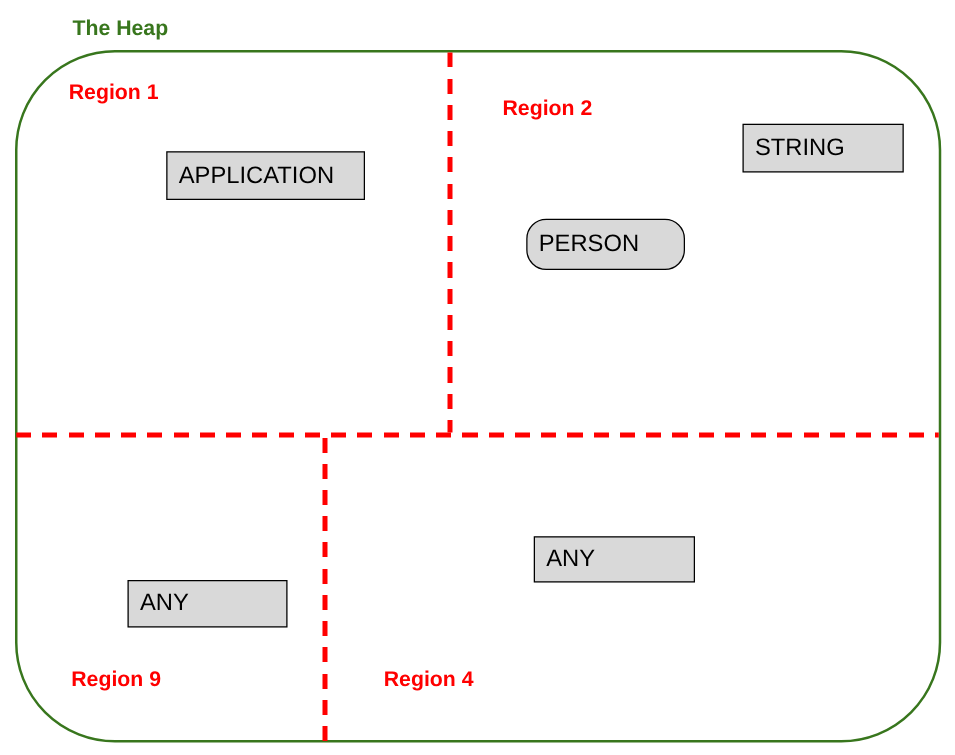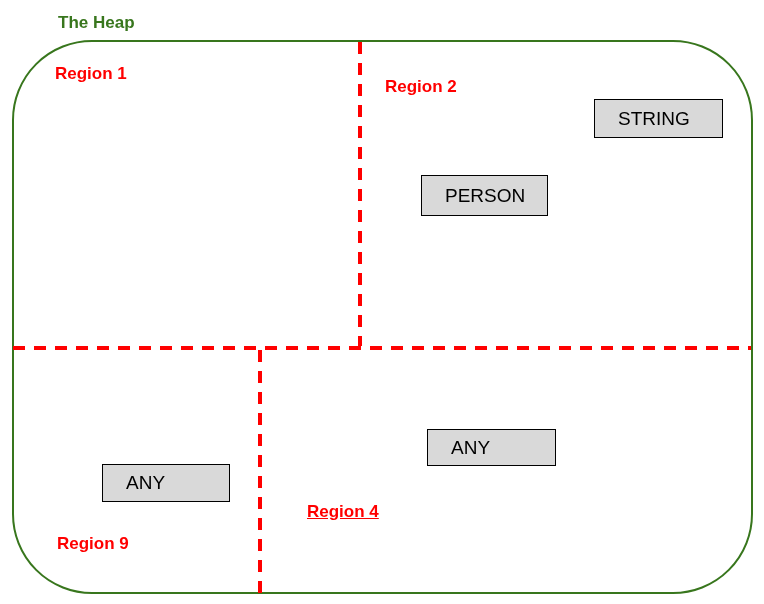--- a/index.html
+++ b/index.html
@@ -38,23 +38,23 @@
   }
   .region-label {
     position: absolute;
     color: var(--region-red, #FF0000);
     font-weight: bold;
     font-size: 17px;
     line-height: 20px;
     white-space: nowrap;
   }
   #region1 { left: 55px;  top: 64px; }
-  #region2 { left: 385px; top: 77px; }
+  #region2 { left: 402px; top: 77px; }
   #region3 { left: 57px;  top: 534px; }
-  #region4 { left: 307px; top: 502px; text-decoration: underline; }
+  #region4 { left: 307px; top: 534px; }
 
   .divider { position: absolute; }
   .divider.h {
     height: 4px;
     background: repeating-linear-gradient(90deg,
       var(--region-red, #FF0000) 0 12px, transparent 12px 21px);
   }
   .divider.v {
     width: 4px;
     background: repeating-linear-gradient(180deg,
@@ -64,28 +64,28 @@
   #divider-horizontal      { left: 13px;  top: 346px; width: 738px; }
   #divider-vertical-bottom { left: 258px; top: 350px; height: 243px; }
 
   .box {
     position: absolute;
     background: var(--box-fill, #D9D9D9);
     border: 1.5px solid var(--box-border, #000000);
     box-sizing: border-box;
     display: flex;
     align-items: center;
-    padding-left: 23px;
+    padding-left: 9px;
     font-size: 19px;
     color: var(--box-text, #000000);
     white-space: nowrap;
   }
   #box-application { left: 133px; top: 121px; width: 159px; height: 39px; }
   #box-string      { left: 594px; top: 99px;  width: 129px; height: 39px; }
-  #box-person      { left: 421px; top: 175px; width: 127px; height: 41px; }
+  #box-person      { left: 421px; top: 175px; width: 127px; height: 41px; border-radius: 16px; }
   #box-any-r3      { left: 102px; top: 464px; width: 128px; height: 38px; }
   #box-any-r4      { left: 427px; top: 429px; width: 129px; height: 37px; }
 </style>
 </head>
 <body>
 
 <div class="canvas">
 
   <div class="heap-title">The Heap</div>
 
@@ -93,18 +93,19 @@
 
   <div class="divider v" id="divider-vertical-top"></div>
   <div class="divider h" id="divider-horizontal"></div>
   <div class="divider v" id="divider-vertical-bottom"></div>
 
   <div class="region-label" id="region1">Region 1</div>
   <div class="region-label" id="region2">Region 2</div>
   <div class="region-label" id="region3">Region 9</div>
   <div class="region-label" id="region4">Region 4</div>
 
+  <div class="box" id="box-application">APPLICATION</div>
   <div class="box" id="box-string">STRING</div>
   <div class="box" id="box-person">PERSON</div>
   <div class="box" id="box-any-r3">ANY</div>
   <div class="box" id="box-any-r4">ANY</div>
 
 </div>
 
 </body></html>

